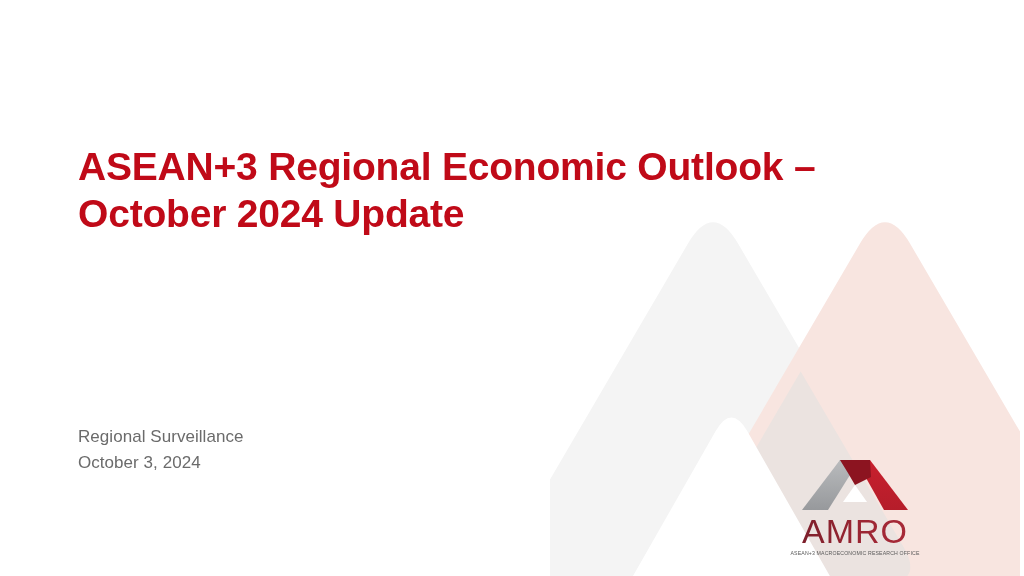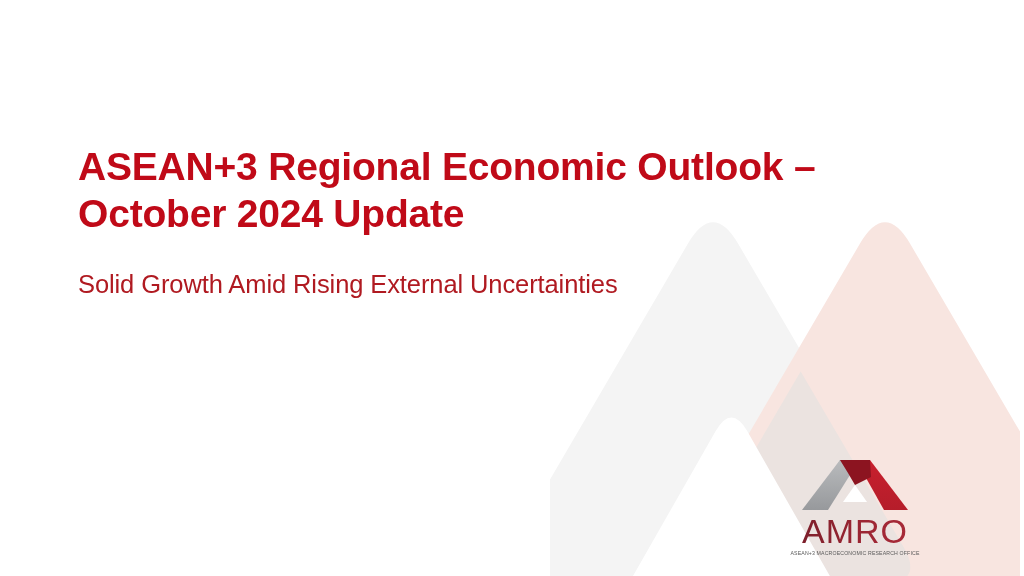--- a/index.html
+++ b/index.html
@@ -129,23 +129,24 @@
       <g transform="translate(66, 412) scale(0.78, 0.78)">
         <path d="M 128 24 Q 148 -10 168 24 L 306 266 Q 326 300 286 300 L 10 300 Q -30 300 -10 266 Z" fill="#ffffff"></path>
       </g>
     </svg>
   </div>
 
   <div class="content">
 
     <h1 class="title">ASEAN+3 Regional Economic Outlook – October 2024 Update</h1>
 
-    <h2 class="subtitle">Solid Growth Amid Rising External Uncertainties</h2>
 
     <div class="byline">
+      <div class="byline-line">Regional Surveillance</div>
+      <div class="byline-line">October 3, 2024</div>
     </div>
 
   </div>
 
   <div class="logo">
     <svg viewBox="0 0 166 105" xmlns="http://www.w3.org/2000/svg">
       <defs>
         <linearGradient id="wmGrad" x1="0" y1="0" x2="1" y2="0">
           <stop offset="0%" stop-color="#7d1f2b"></stop>
           <stop offset="55%" stop-color="#9b2633"></stop>

